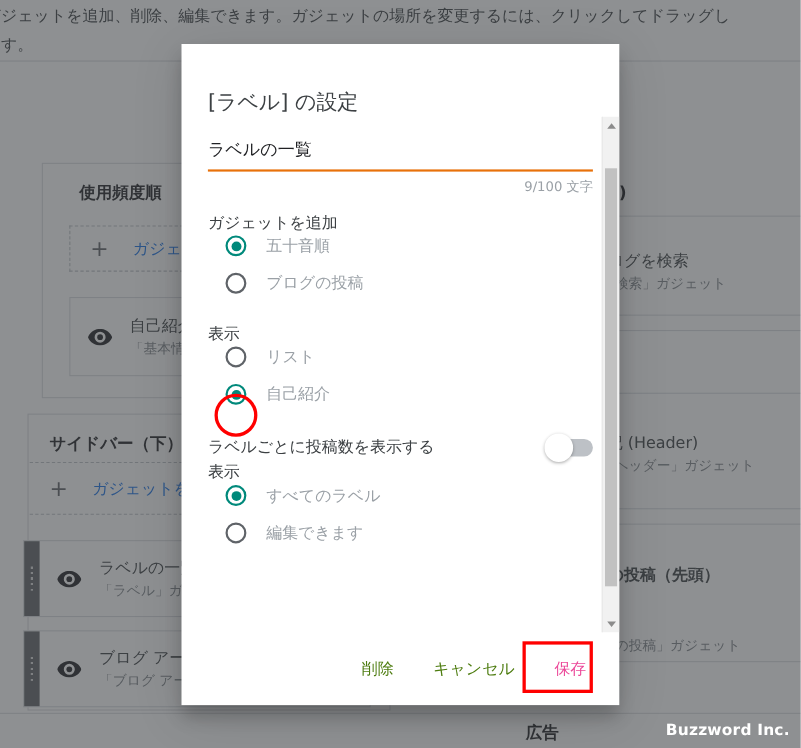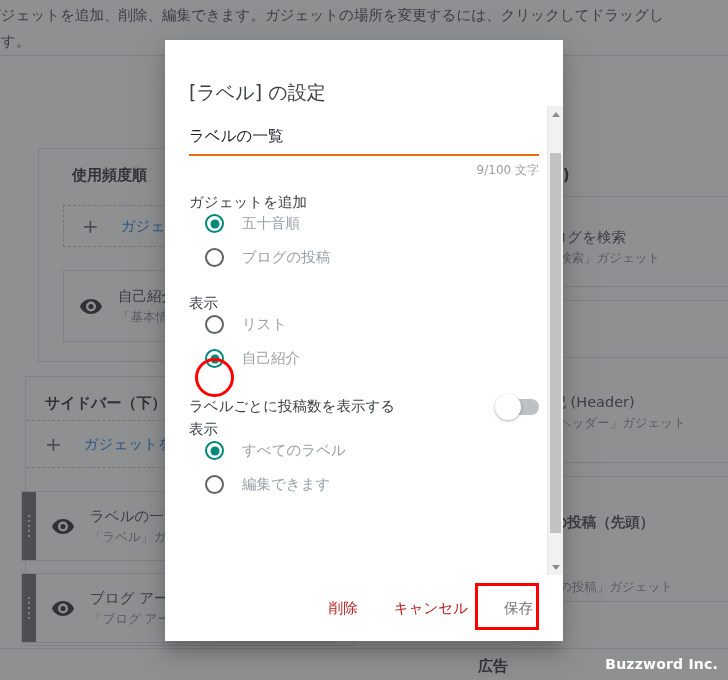--- a/index.html
+++ b/index.html
@@ -298,29 +298,29 @@
     flex: none;
     height: 66px;
     display: flex;
     align-items: center;
     justify-content: flex-end;
     padding-right: 14px;
     gap: 4px;
   }
   .dlg-btn {
     font-size: 14.5px;
-    color: #b91c1c;
+    color: #4d7c0f;
     padding: 9px 16px;
     background: none;
     border: none;
     white-space: nowrap;
     font-family: inherit;
     cursor: pointer;
   }
-  .dlg-btn.primary { color: #737373; }
+  .dlg-btn.primary { color: #ec4899; }
 
   
   .anno-circle {
     position: absolute;
     border: 3px solid #ff0000;
     border-radius: 50%;
     pointer-events: none;
   }
   .anno-box {
     position: absolute;

